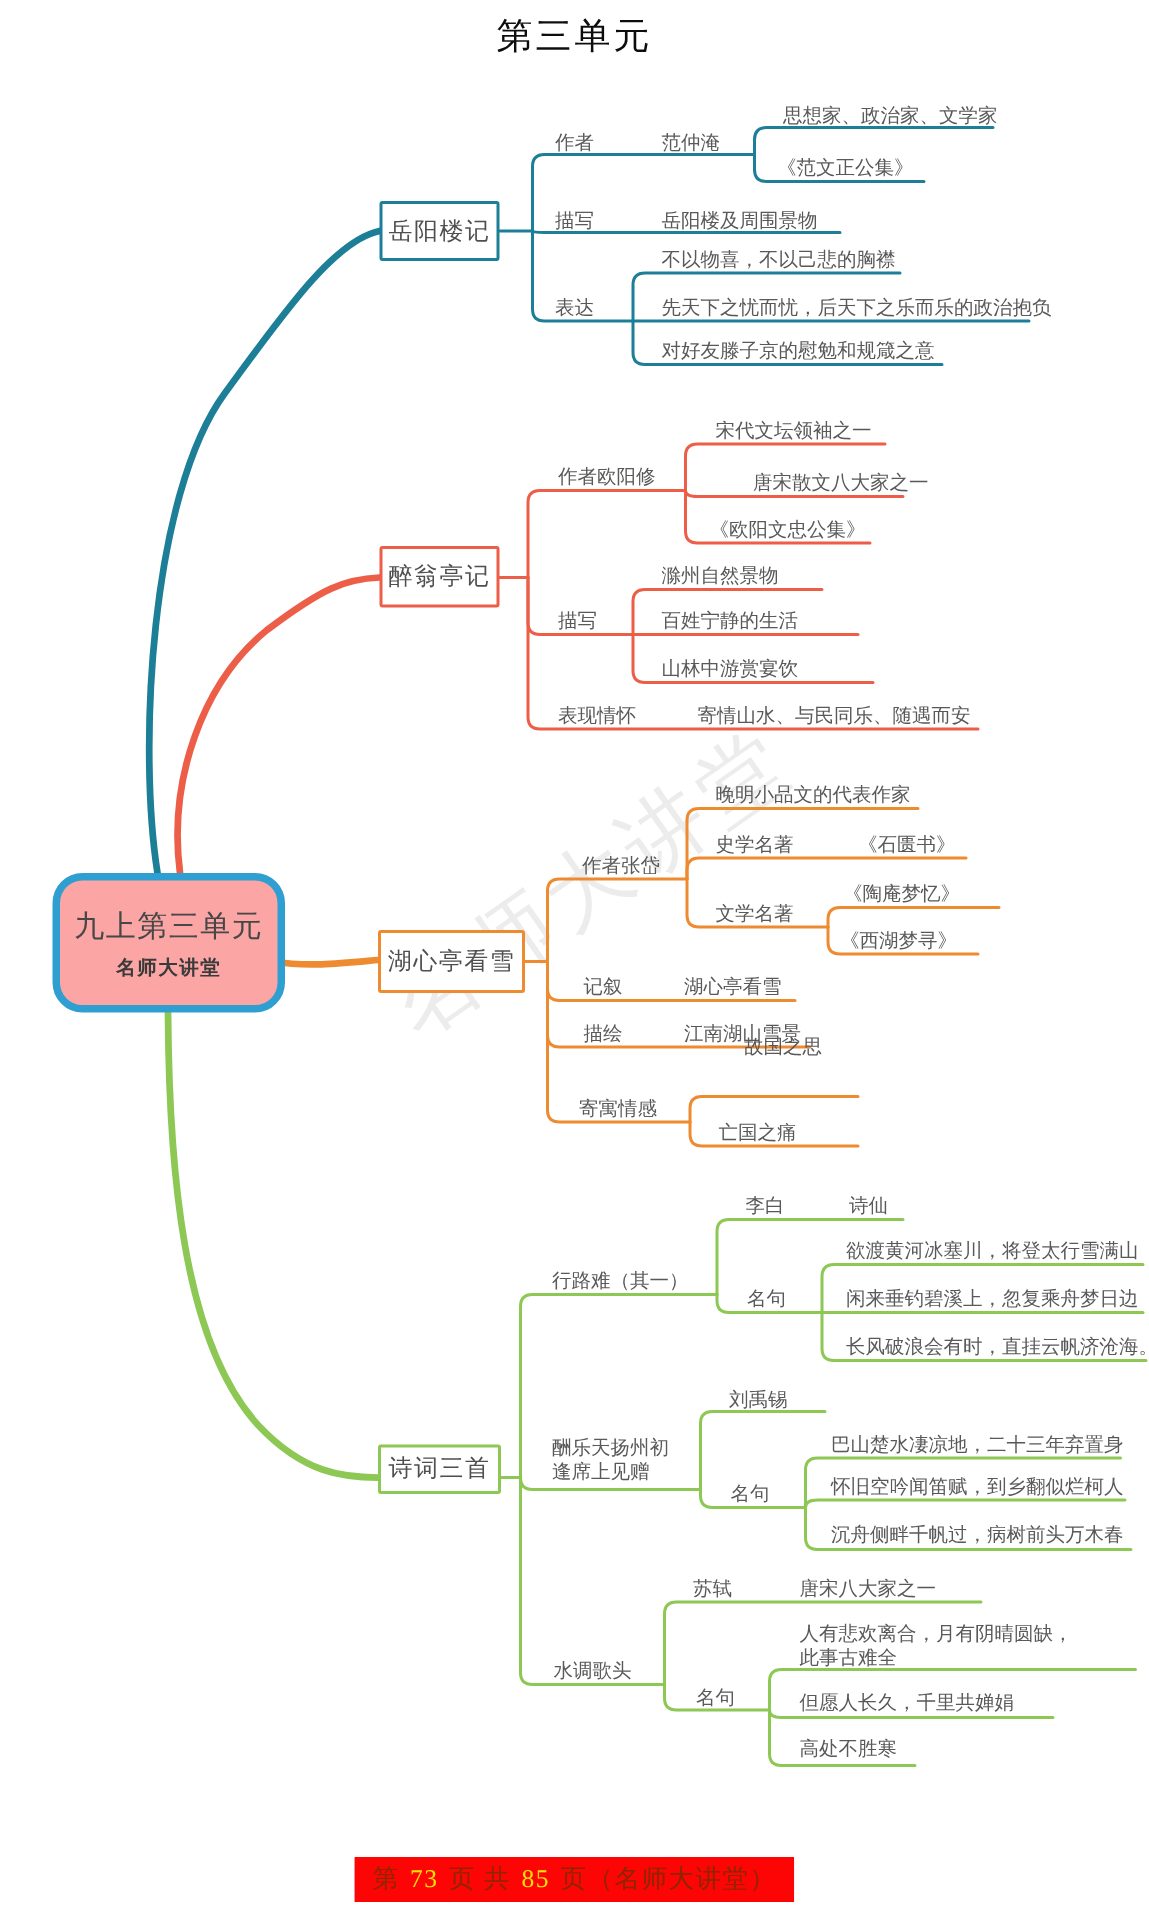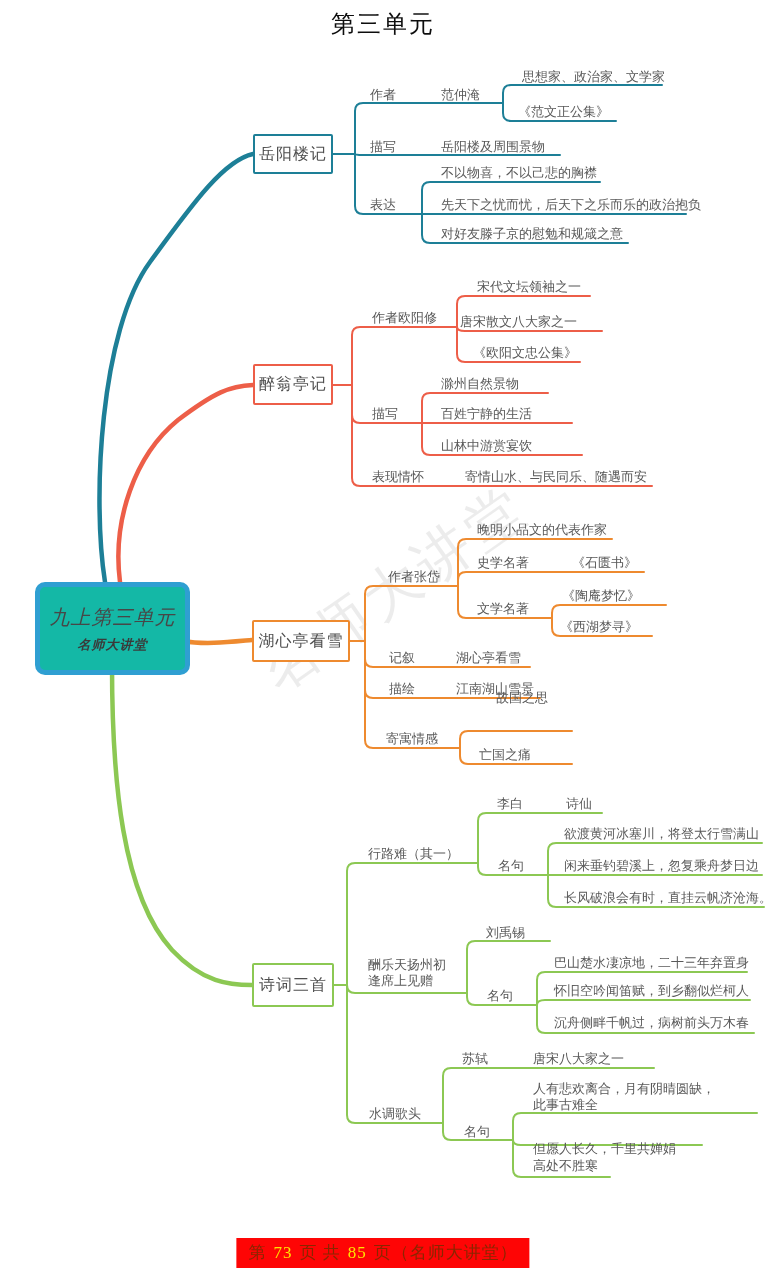--- a/index.html
+++ b/index.html
@@ -19,23 +19,23 @@
   .lb{position:absolute;font-size:13px;color:var(--text);white-space:nowrap;line-height:1.25;}
   .pre{white-space:pre-line;}
   .wrap{white-space:normal;}
   .topic{position:absolute;background:#fff;border-radius:2px;display:flex;
        align-items:center;justify-content:center;font-size:16px;color:var(--nodetext);
        box-sizing:border-box;letter-spacing:1px;}
   .b-teal{border:2.5px solid var(--teal);}
   .b-red{border:2.5px solid var(--red);}
   .b-orange{border:2.5px solid var(--orange);}
   .b-green{border:2.5px solid var(--green);}
-  .central{position:absolute;left:35px;top:582px;width:145px;height:83px;background:#14b8a6;
-       border:5px solid var(--blue);border-radius:10px;display:flex;flex-direction:column;
-       align-items:center;justify-content:center;font-style:italic;}
+  .central{position:absolute;left:35px;top:582px;width:145px;height:83px;background:#fca5a5;
+       border:5px solid var(--blue);border-radius:20px;display:flex;flex-direction:column;
+       align-items:center;justify-content:center;}
   .central .t1{font-size:20px;color:#474747;letter-spacing:1px;}
   .central .t2{font-size:13px;font-weight:bold;color:#3a3a3a;margin-top:5px;letter-spacing:1px;}
   .watermark{position:absolute;left:268px;top:640px;font-size:56px;color:#8f8f8f;
        opacity:0.16;transform:rotate(-35deg);transform-origin:left center;
        white-space:nowrap;pointer-events:none;letter-spacing:6px;}
   .footer{position:absolute;top:1238px;left:50%;transform:translateX(-50%);
        background:var(--footerbg);padding:3px 10px 4px 10px;
        font-family:"Liberation Serif","DejaVu Serif",serif;font-weight:normal;font-size:17px;
        color:var(--footertext);white-space:nowrap;letter-spacing:1px;}
   .footer .num{color:var(--footernum);margin:0 5px;}
@@ -118,36 +118,36 @@
 </svg>
 
 <div class="central">
   <div class="t1">九上第三单元</div>
   <div class="t2">名师大讲堂</div>
 </div>
 
 <div class="topic b-teal" style="left:253px;top:134px;width:80px;height:40px;">岳阳楼记</div>
 <div class="topic b-red" style="left:253px;top:364px;width:80px;height:41px;">醉翁亭记</div>
 <div class="topic b-orange" style="left:252px;top:620px;width:98px;height:42px;">湖心亭看雪</div>
-<div class="topic b-green" style="left:252px;top:963px;width:82px;height:44px;">诗词三首</div>
+<div class="topic b-green" style="left:252px;top:963px;width:82px;height:33px;">诗词三首</div>
 
 <div class="lb" style="left:370px;top:87px;">作者</div>
 <div class="lb" style="left:441px;top:87px;">范仲淹</div>
 <div class="lb" style="left:522px;top:69px;">思想家、政治家、文学家</div>
 <div class="lb" style="left:518px;top:104px;">《范文正公集》</div>
 <div class="lb" style="left:370px;top:139px;">描写</div>
 <div class="lb" style="left:441px;top:139px;">岳阳楼及周围景物</div>
 <div class="lb" style="left:370px;top:197px;">表达</div>
 <div class="lb" style="left:441px;top:165px;">不以物喜，不以己悲的胸襟</div>
 <div class="lb" style="left:441px;top:197px;">先天下之忧而忧，后天下之乐而乐的政治抱负</div>
 <div class="lb" style="left:441px;top:226px;">对好友滕子京的慰勉和规箴之意</div>
 
 <div class="lb" style="left:372px;top:310px;">作者欧阳修</div>
 <div class="lb" style="left:477px;top:279px;">宋代文坛领袖之一</div>
-<div class="lb" style="left:460px;top:314px;">唐宋散文八大家之一</div>
+<div class="lb" style="left:502px;top:314px;">唐宋散文八大家之一</div>
 <div class="lb" style="left:473px;top:345px;">《欧阳文忠公集》</div>
 <div class="lb" style="left:372px;top:406px;">描写</div>
 <div class="lb" style="left:441px;top:376px;">滁州自然景物</div>
 <div class="lb" style="left:441px;top:406px;">百姓宁静的生活</div>
 <div class="lb" style="left:441px;top:438px;font-family:Liberation Serif, serif;">山林中游赏宴饮</div>
 <div class="lb" style="left:372px;top:469px;">表现情怀</div>
 <div class="lb" style="left:465px;top:469px;">寄情山水、与民同乐、随遇而安</div>
 
 <div class="lb" style="left:388px;top:569px;">作者张岱</div>
 <div class="lb" style="left:477px;top:522px;">晚明小品文的代表作家</div>
@@ -176,18 +176,18 @@
 <div class="lb" style="left:487px;top:988px;">名句</div>
 <div class="lb" style="left:554px;top:955px;">巴山楚水凄凉地，二十三年弃置身</div>
 <div class="lb" style="left:554px;top:983px;">怀旧空吟闻笛赋，到乡翻似烂柯人</div>
 <div class="lb" style="left:554px;top:1015px;">沉舟侧畔千帆过，病树前头万木春</div>
 <div class="lb" style="left:369px;top:1106px;">水调歌头</div>
 <div class="lb" style="left:462px;top:1051px;">苏轼</div>
 <div class="lb" style="left:533px;top:1051px;">唐宋八大家之一</div>
 <div class="lb" style="left:464px;top:1124px;">名句</div>
 <div class="lb pre" style="left:533px;top:1081px;">人有悲欢离合，月有阴晴圆缺，
 此事古难全</div>
-<div class="lb" style="left:533px;top:1127px;margin-top:14px;">但愿人长久，千里共婵娟</div>
+<div class="lb" style="left:533px;top:1127px;">但愿人长久，千里共婵娟</div>
 <div class="lb" style="left:533px;top:1158px;">高处不胜寒</div>
 
 <div class="footer">
   <span class="seg">第</span><span class="num">73</span><span class="seg">页 共</span><span class="num">85</span><span class="seg">页（名师大讲堂）</span>
 </div>
 
 </body></html>

